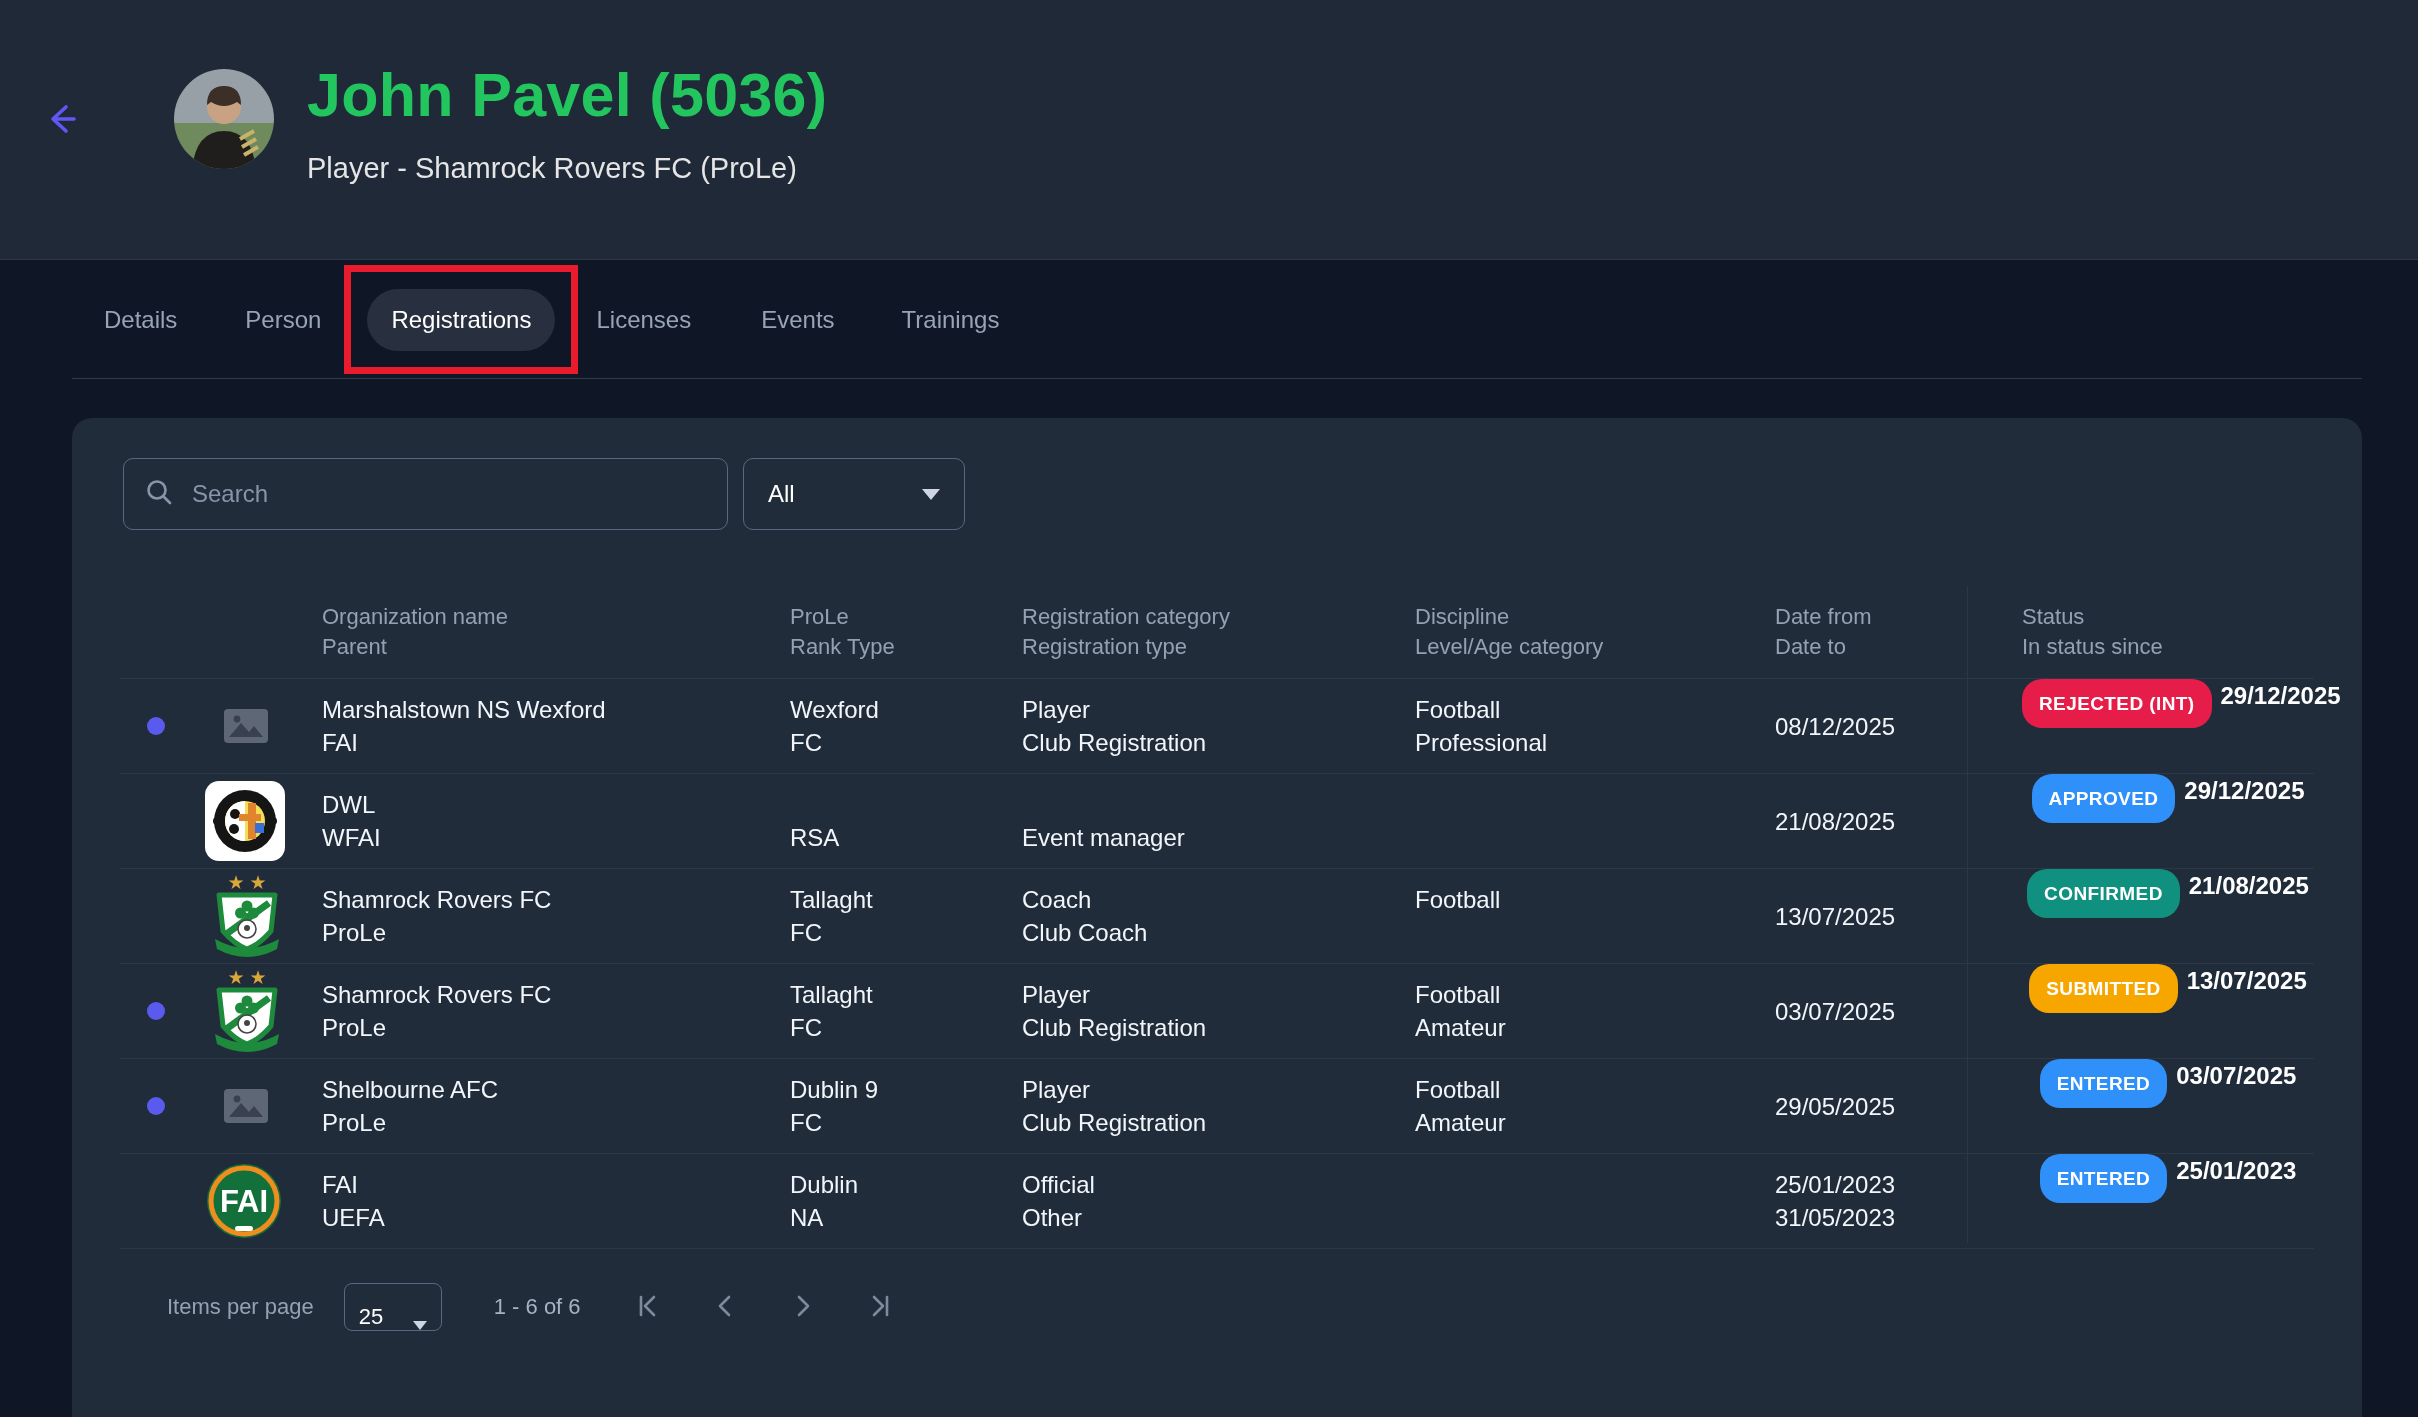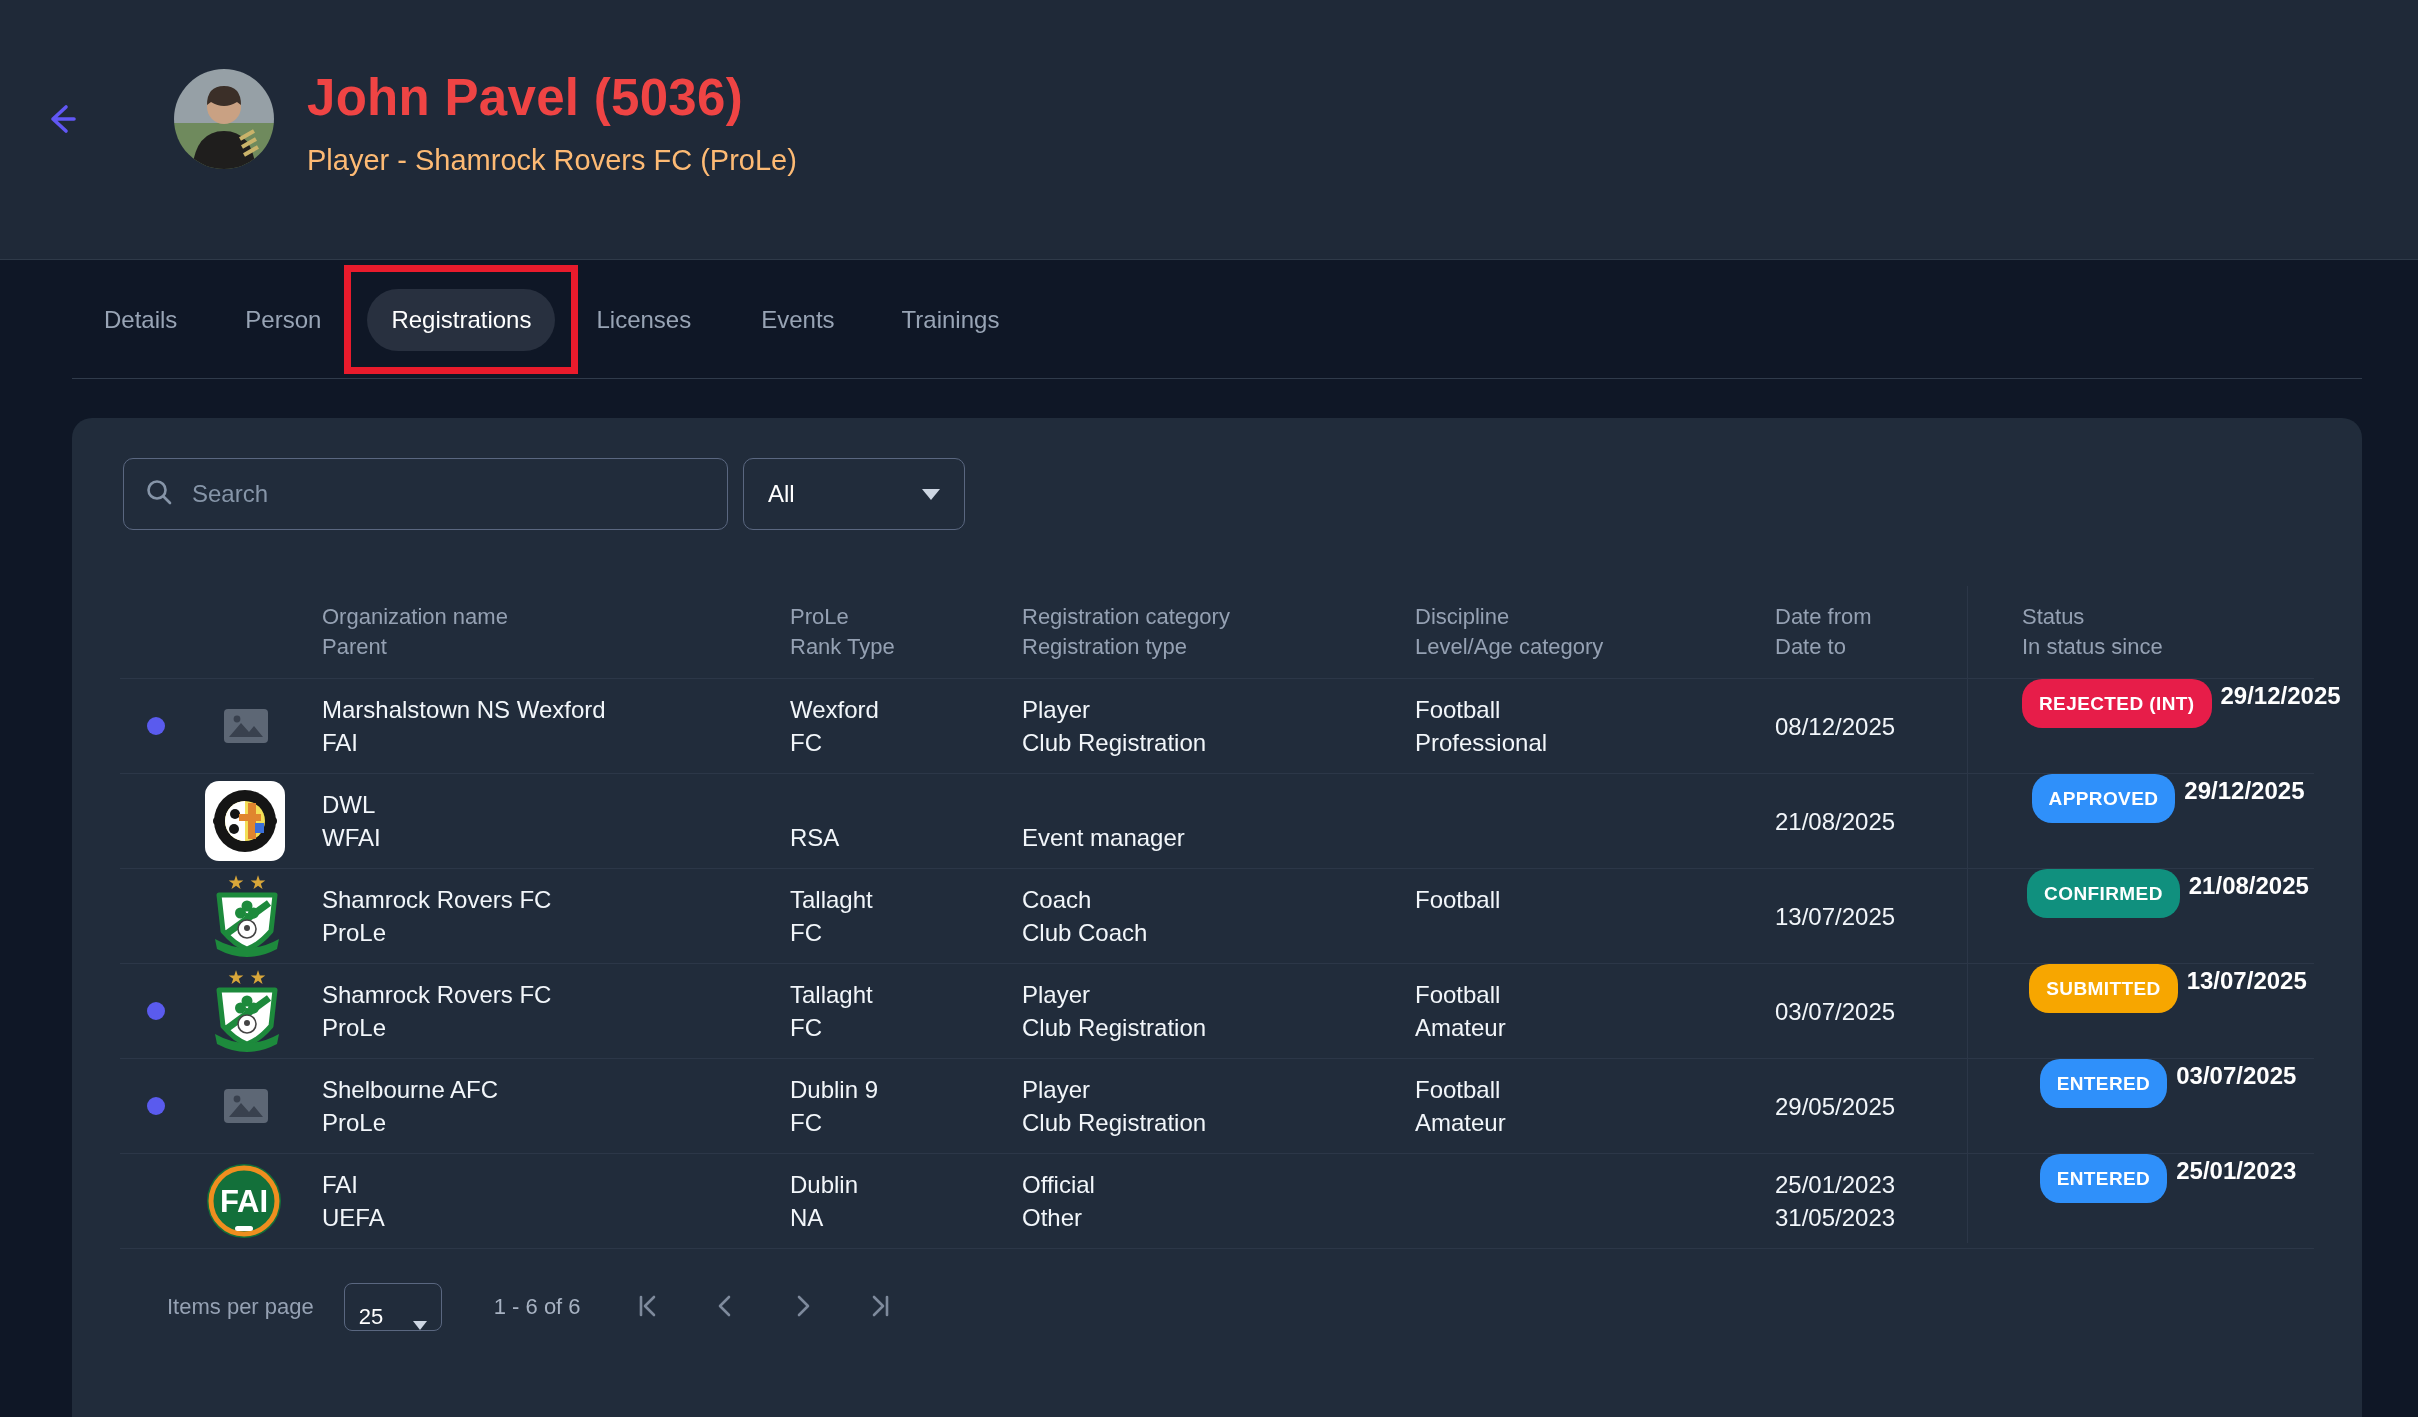--- a/index.html
+++ b/index.html
@@ -6,22 +6,22 @@
   body{
     width:2418px;height:1417px;position:relative;overflow:hidden;
     background:#0f1726;color:#f2f6fa;
     font-family:"Liberation Sans",sans-serif;
     -webkit-font-smoothing:antialiased;
   }
   
   .header{position:absolute;top:0;left:0;right:0;height:259px;background:#1f2938;}
   .back-btn{position:absolute;left:38px;top:96px;width:48px;height:48px;background:none;border:none;cursor:pointer;padding:0;}
   .avatar{position:absolute;left:174px;top:69px;width:100px;height:100px;border-radius:50%;overflow:hidden;}
-  .title{position:absolute;left:307px;top:68px;font-size:51px;font-weight:700;letter-spacing:.3px;color:#ef4444;}
-  .subtitle{position:absolute;left:307px;top:144px;font-size:29px;font-weight:400;color:#fdba74;}
+  .title{position:absolute;left:307px;top:60px;font-size:61px;font-weight:700;letter-spacing:.3px;color:#22c55e;}
+  .subtitle{position:absolute;left:307px;top:152px;font-size:29px;font-weight:400;color:#e5e5e5;}
   
   .tabbar{position:absolute;top:259px;left:0;right:0;height:119px;background:#0f1726;border-top:1px solid #2f3a49;}
   .tabbar::after{content:"";position:absolute;left:72px;right:56px;bottom:0;height:1px;background:#303b4b;}
   .tabs{position:absolute;left:104px;top:0;height:100%;display:flex;align-items:center;}
   .tab{font-size:24px;color:#98a4b5;cursor:pointer;white-space:nowrap;}
   .tab.t-details{margin-right:68px;}
   .tab.t-person{margin-right:46px;}
   .tab-active-wrap{position:relative;margin-right:41px;}
   .tab-pill{display:flex;align-items:center;justify-content:center;height:62px;padding:0 24px;border-radius:31px;background:#28303f;color:#ffffff;font-size:24px;font-weight:500;cursor:pointer;white-space:nowrap;}
   .annotation-box{position:absolute;left:-23px;right:-23px;top:-24px;bottom:-23px;border:7px solid #e91b2c;pointer-events:none;}

